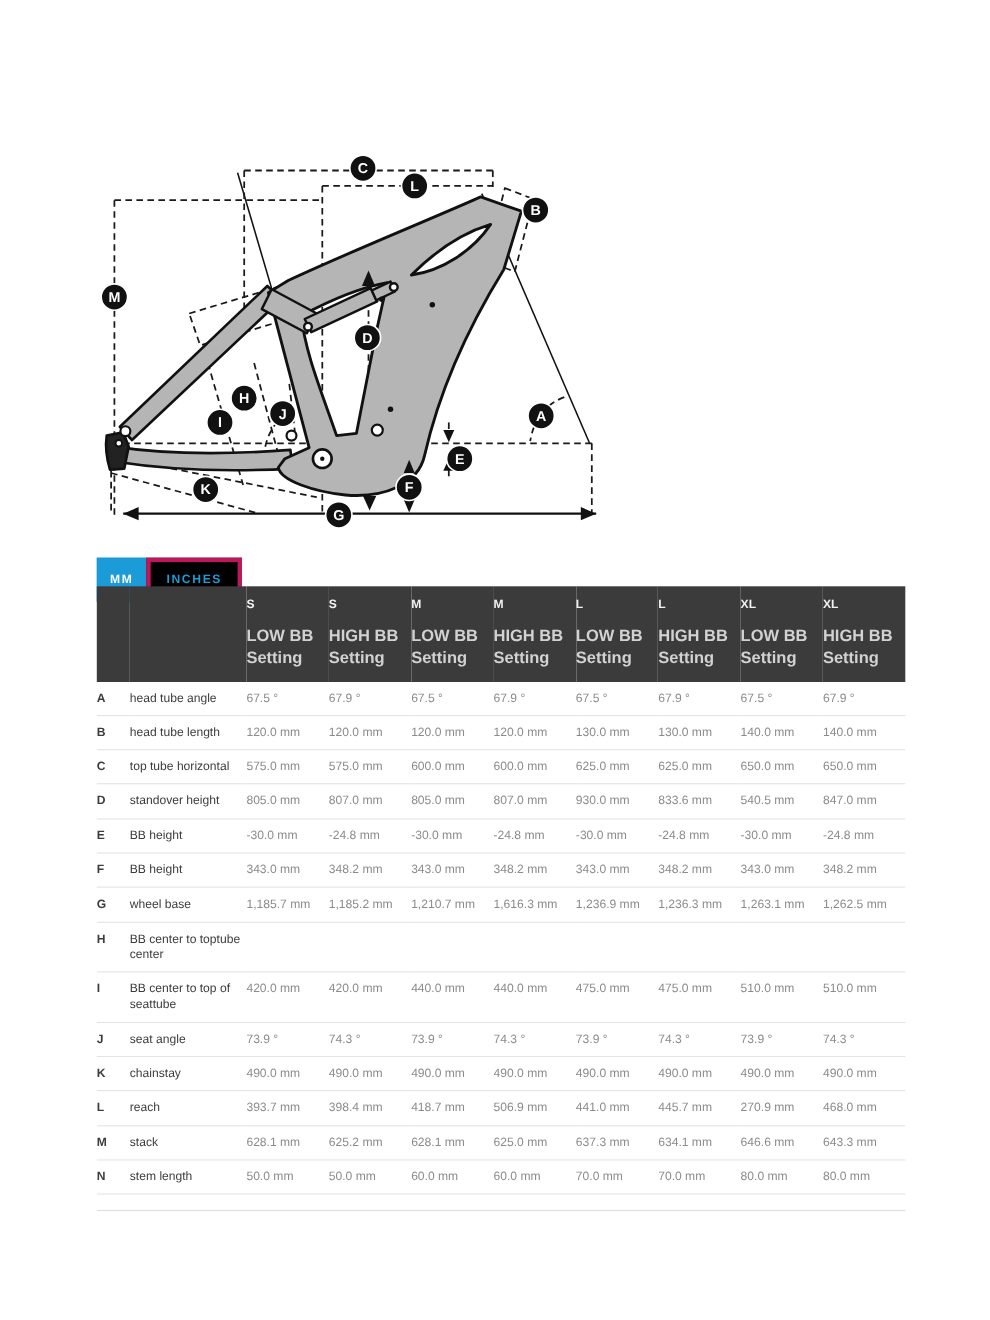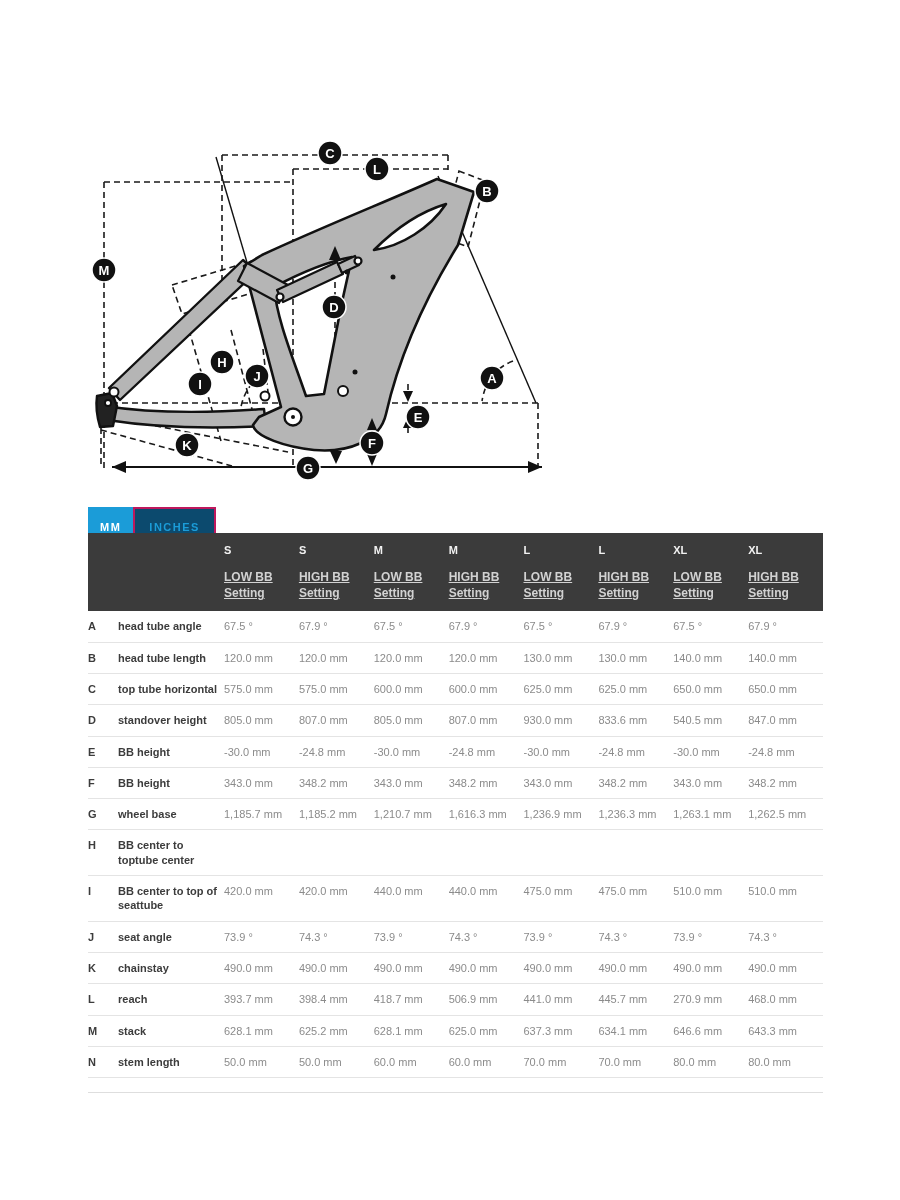--- a/index.html
+++ b/index.html
@@ -7,34 +7,34 @@
   #page{position:relative;width:900px;height:1200px;background:#fff;overflow:hidden;}
 
   
   #diagram{position:absolute;left:85px;top:128px;width:472px;height:357px;}
 
   
   #tabs{position:absolute;left:88px;top:507px;display:flex;align-items:stretch;}
   .tab{font-size:11px;font-weight:bold;letter-spacing:1.5px;line-height:1;
        display:flex;align-items:center;justify-content:center;box-sizing:border-box;height:40px;}
   .tab-active{background:#1b9cd8;color:#ffffff;padding:0 11px;border:1px solid #1b9cd8;}
-  .tab-inactive{background:#0c4a6e;color:#1b9cd8;padding:0 14px;border:2px solid #be185d;}
+  .tab-inactive{background:#000000;color:#1b9cd8;padding:0 14px;border:4px solid #be185d;}
 
   
   #table-wrap{position:absolute;left:88px;top:533px;width:735px;border-bottom:1px solid #dedede;padding-bottom:14px;}
   table{border-collapse:collapse;width:100%;table-layout:fixed;}
   thead th{background:#3b3b3b;text-align:left;vertical-align:top;padding:11px 4px 10px 0;}
   thead th.c-letter{width:26px;}
   thead th.c-label{width:102px;}
   .hdr-size{color:#f2f2f2;font-size:11px;font-weight:bold;margin-bottom:13px;}
-  .hdr-setting{color:#d2d2d2;font-size:12px;font-weight:bold;line-height:1.35;white-space:pre-line;text-decoration:underline;}
+  .hdr-setting{color:#d2d2d2;font-size:15px;font-weight:bold;line-height:1.35;white-space:pre-line;}
   tbody td{border-bottom:1px solid #e4e4e4;vertical-align:top;padding:8px 4px 8px 0;
            font-size:11px;line-height:1.3;}
   td.letter{color:#3c3c3c;font-weight:bold;}
-  td.rowlabel{color:#3c3c3c;font-weight:bold;}
+  td.rowlabel{color:#3c3c3c;font-weight:normal;}
   td.val{color:#8b8b8b;}
 </style>
 </head>
 <body>
 
 <div id="page">
 
   <svg id="diagram" viewBox="85 128 472 357" xmlns="http://www.w3.org/2000/svg">
 
     <path d="M438,176 L536,403" stroke="#111" stroke-width="1.4" fill="none"></path>

